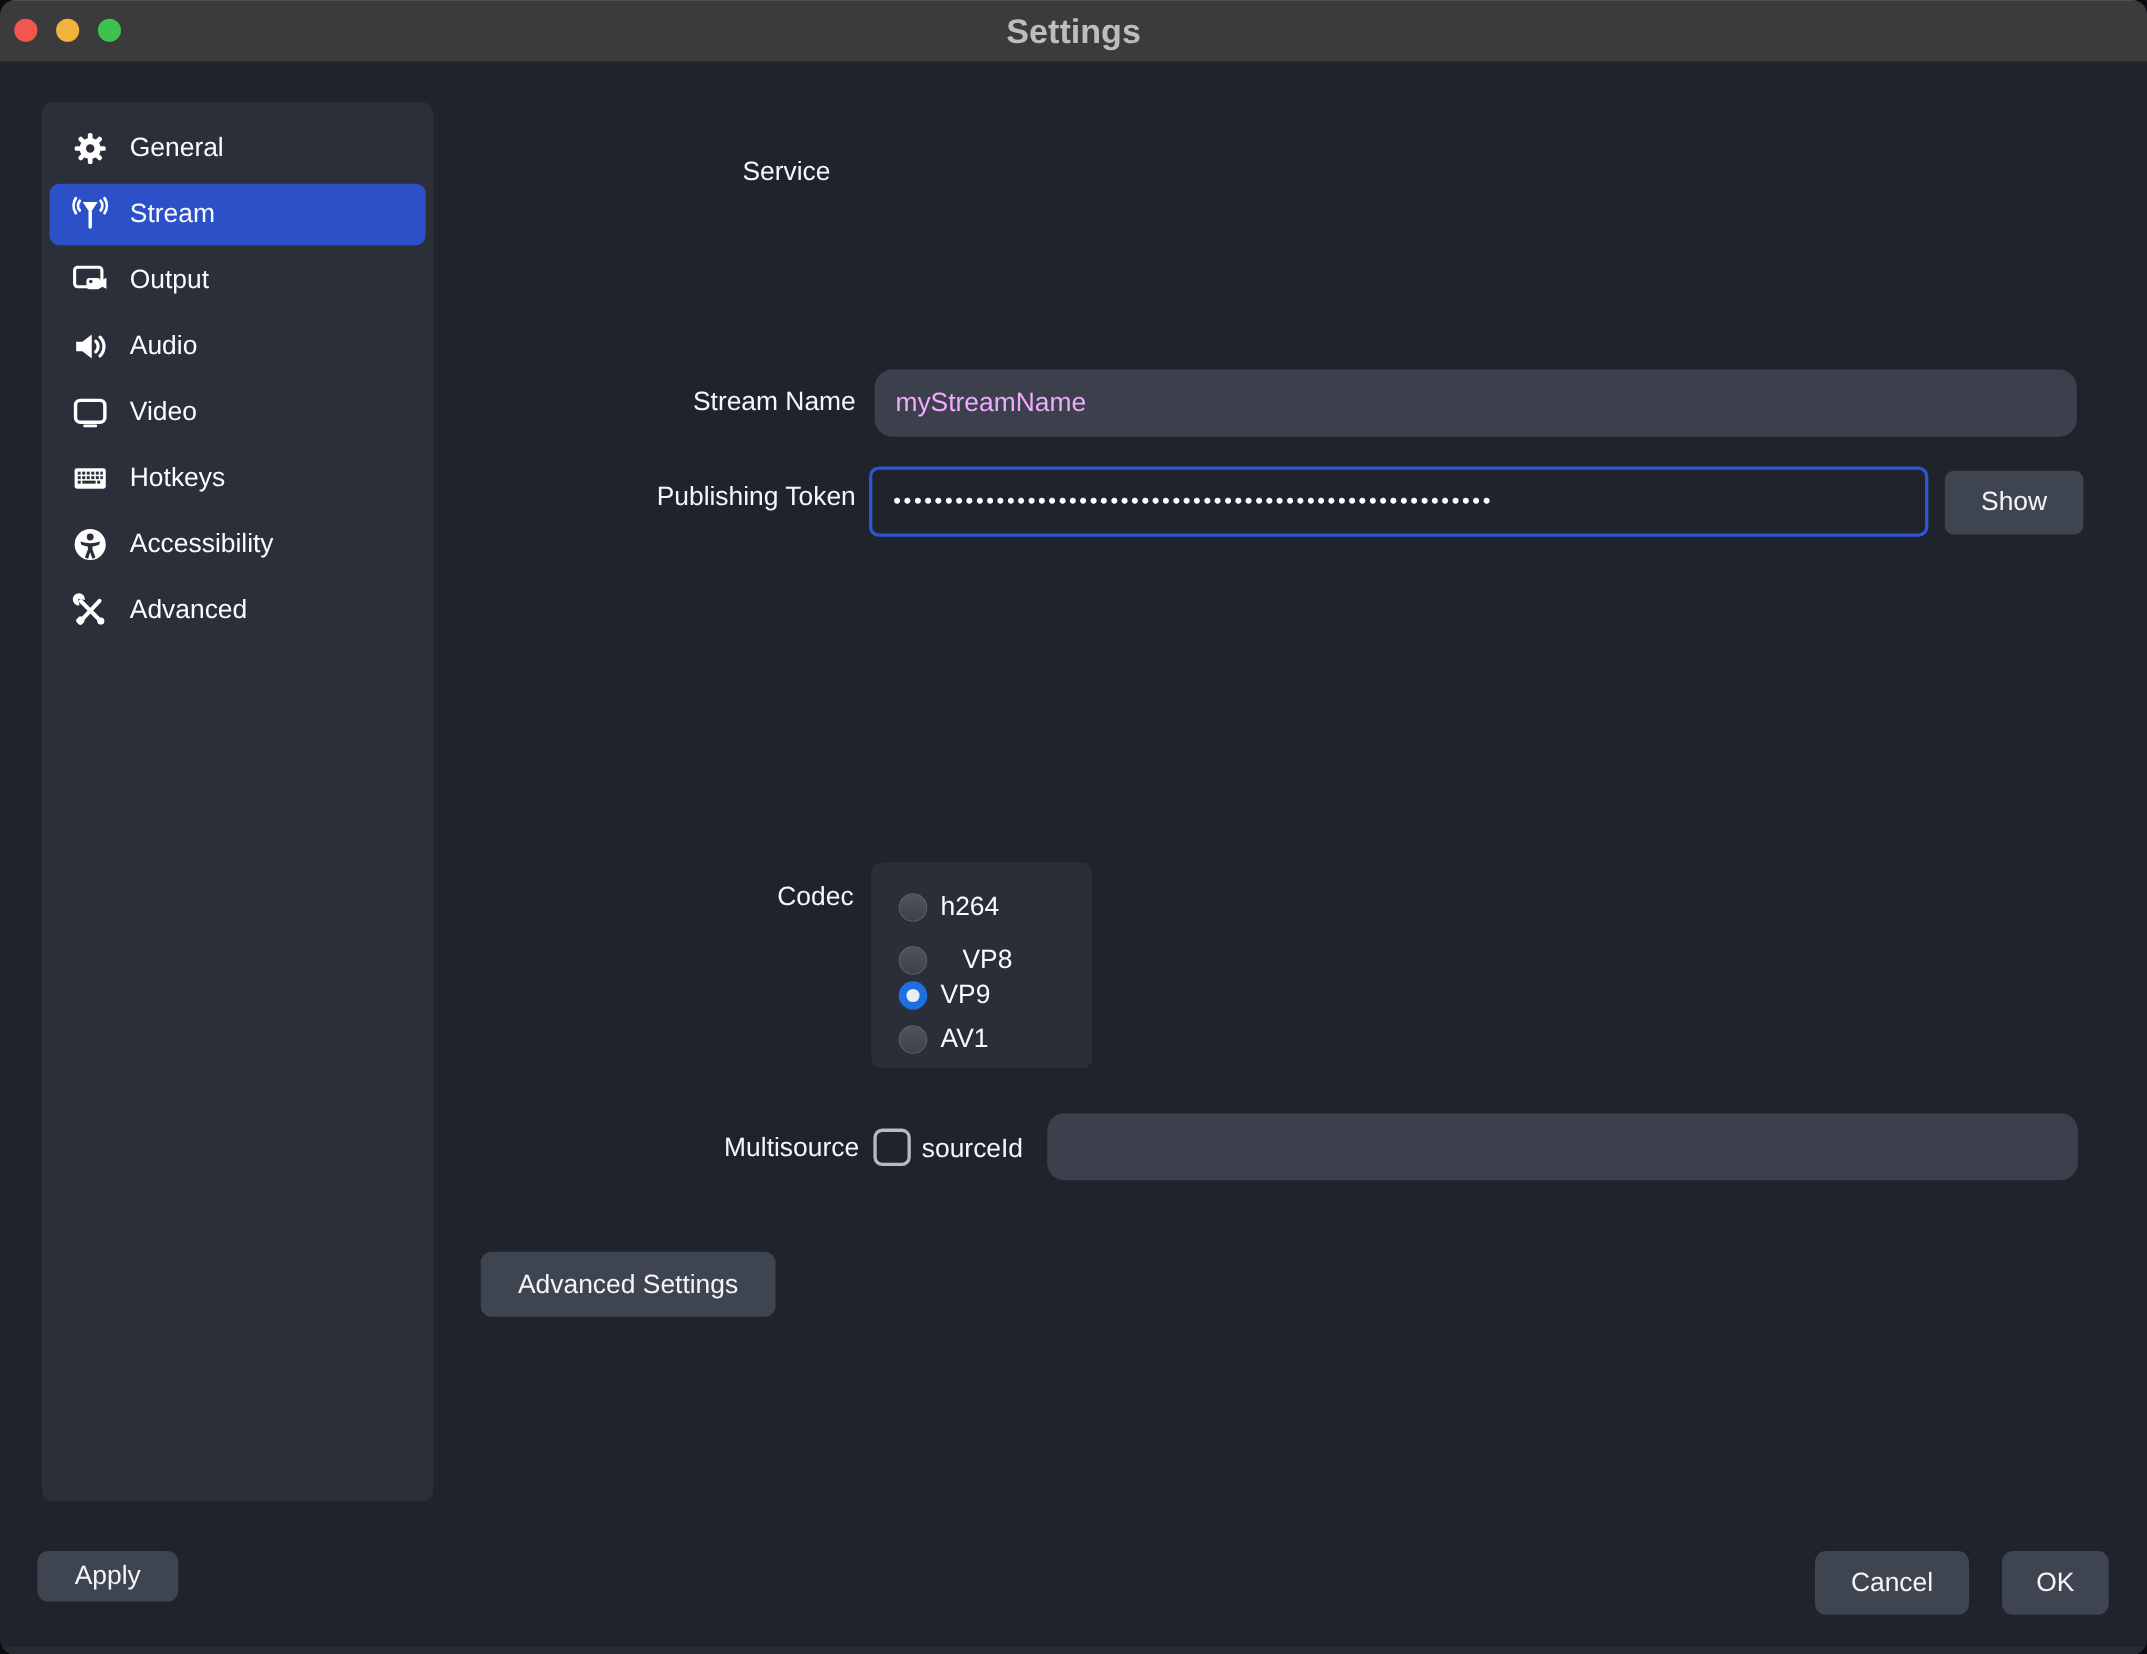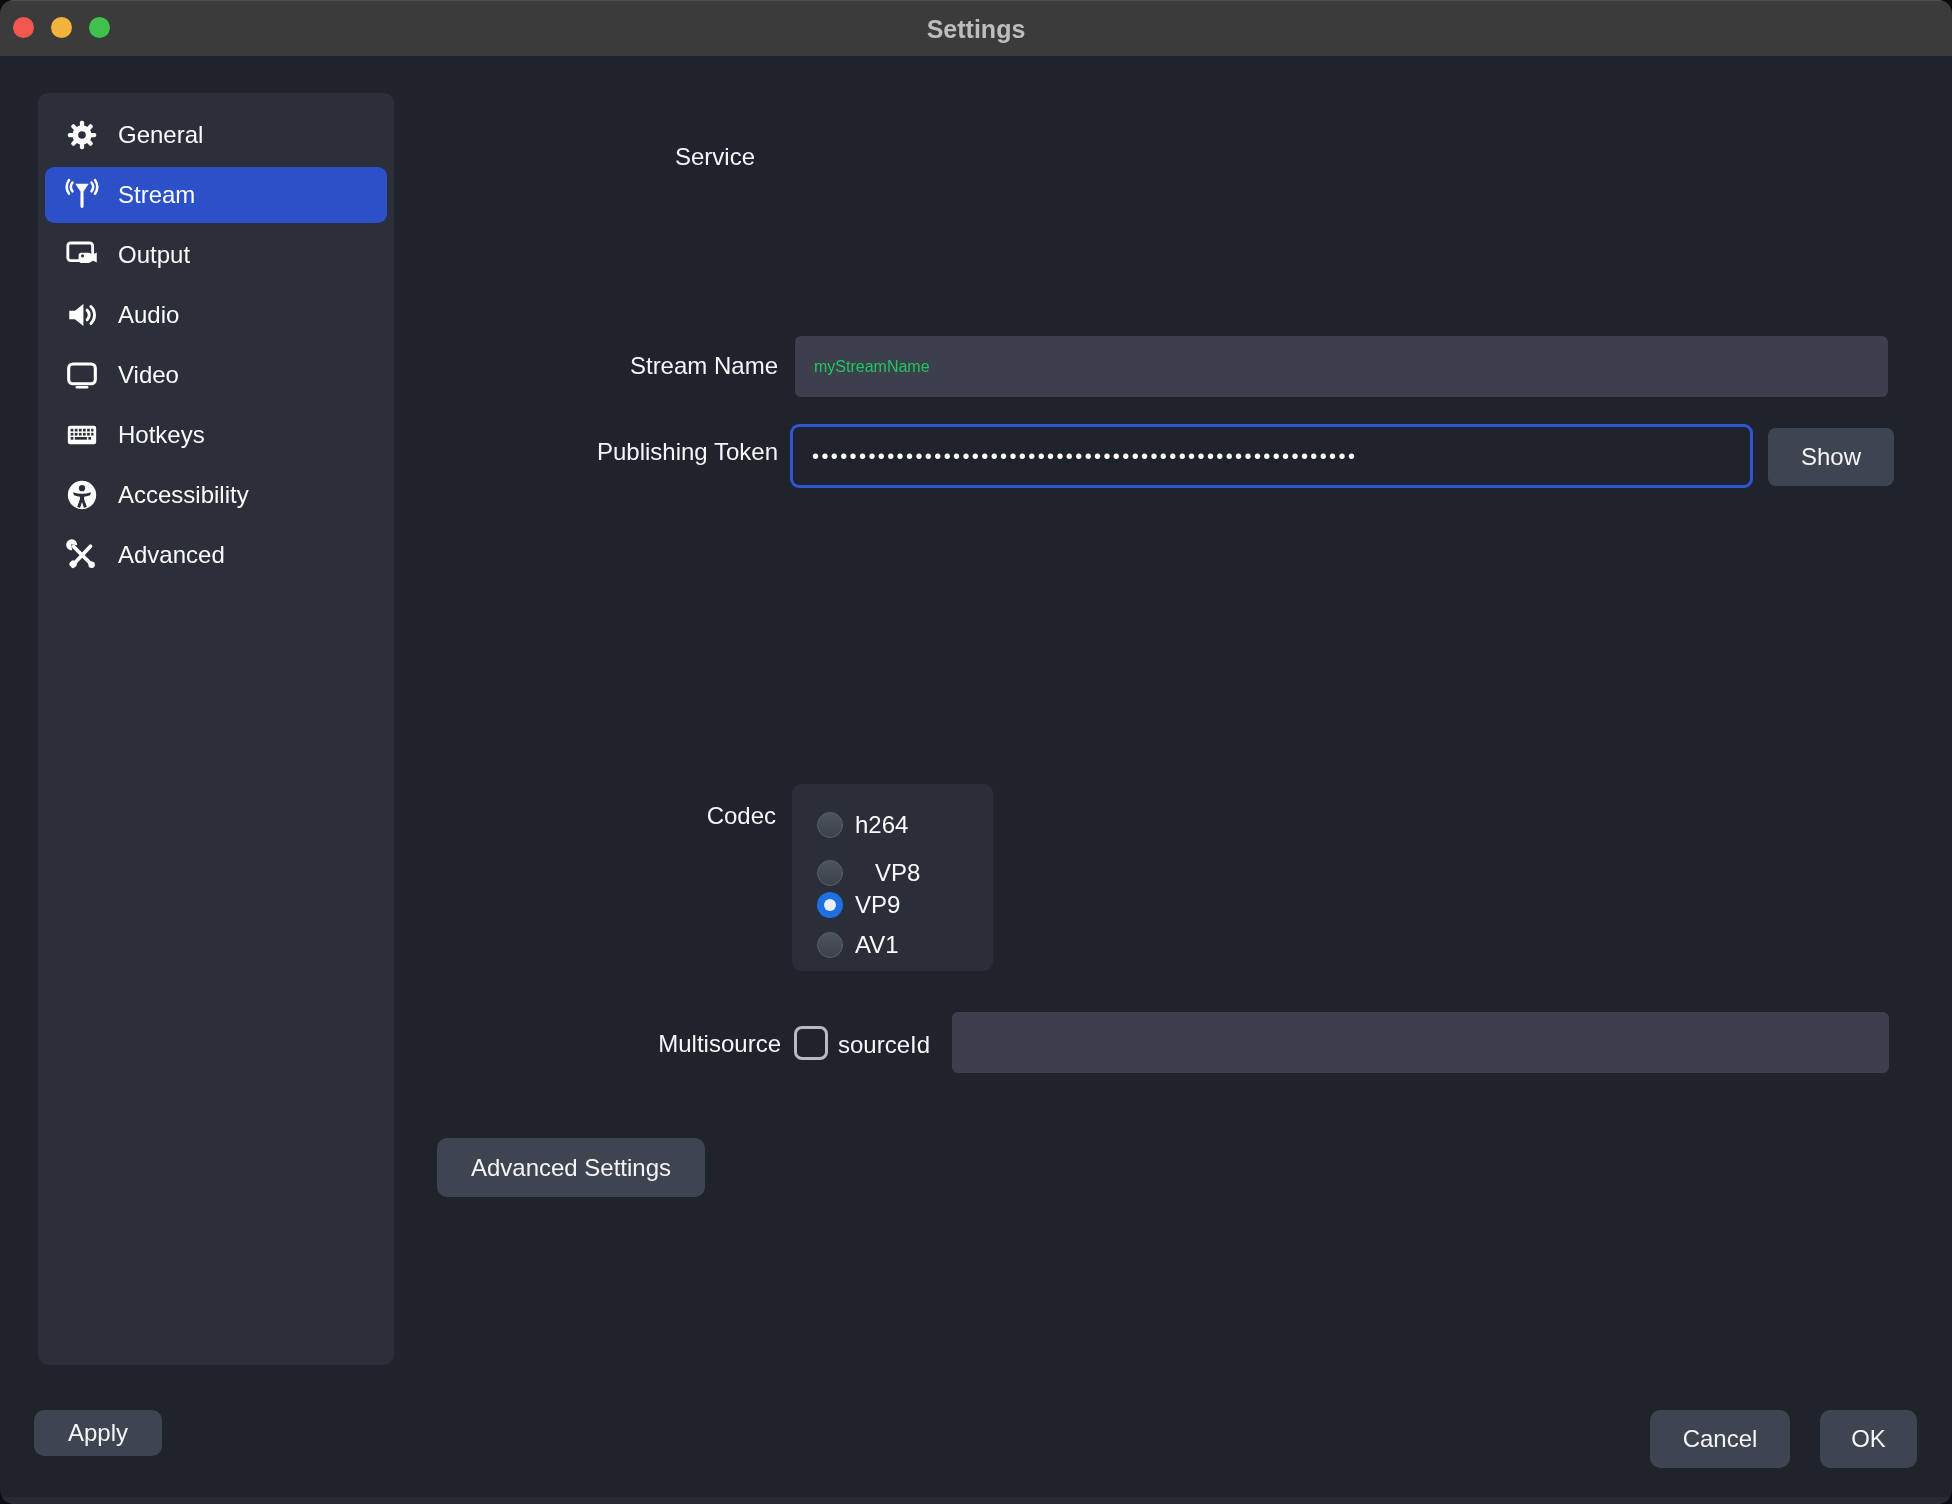--- a/index.html
+++ b/index.html
@@ -4,21 +4,21 @@
 <style>
   html,body{margin:0;padding:0;background:#0b0c10;}
   .window{position:relative;width:1952px;height:1504px;background:var(--window-bg,#1f232c);
     border-radius:14px;overflow:hidden;font-family:"Liberation Sans","DejaVu Sans",sans-serif;color:#f2f3f5;}
   .window::after{content:"";position:absolute;left:0;right:0;bottom:0;height:7px;background:#262a33;}
 
   
   .titlebar{position:absolute;top:0;left:0;right:0;height:56px;background:var(--titlebar,#3b3b3b);
     box-shadow:inset 0 1px 0 rgba(255,255,255,.10);}
   .title{position:absolute;top:0;left:0;right:0;height:56px;line-height:58px;text-align:center;
-    font-weight:700;font-size:25px;color:#bcbdbf;}
+    font-weight:700;font-size:31px;color:#bcbdbf;}
   .traffic{position:absolute;left:13px;top:17px;display:flex;gap:17px;}
   .tl{width:21px;height:21px;border-radius:50%;}
   .tl.red{background:#f2574f}.tl.yellow{background:#f2b33d}.tl.green{background:#3ec24b}
 
   
   .sidebar{position:absolute;left:38px;top:93px;width:356px;height:1272px;background:var(--sidebar-bg,#2b2f3a);
     border-radius:10px;padding-top:14px;box-sizing:border-box;}
   .side-item{height:56px;margin:0 7px;display:flex;align-items:center;border-radius:9px;cursor:default;}
   .side-item + .side-item{height:60px;}
   .side-item.selected{background:var(--accent,#2b50c8);height:56px;margin-top:4px;margin-bottom:2px;}
@@ -36,21 +36,21 @@
     background:var(--panel-bg,#2a2e39);border-radius:9px;}
   .radio-row{position:absolute;display:flex;align-items:center;}
   .radio{width:26px;height:26px;border-radius:50%;box-sizing:border-box;flex:none;
     background:linear-gradient(#4e545e,#3c414b);border:1px solid #5a6069;}
   .radio.on{background:var(--radio-selected,#1e6fe0);border:none;display:flex;align-items:center;justify-content:center;}
   .radio.on .dot{width:12px;height:12px;border-radius:50%;background:#e9eef5;}
   .radio-label{margin-left:12px;font-size:24px;color:#fbfbfd;}
 
   
   .tfield{position:absolute;box-sizing:border-box;background:var(--field-bg,#3b404c);border:none;outline:none;
-    border-radius:6px;color:#22c55e;font-size:16px;font-family:"Liberation Sans","DejaVu Sans",sans-serif;padding:0 19px;}
+    border-radius:16px;color:#f0abfc;font-size:24px;font-family:"Liberation Sans","DejaVu Sans",sans-serif;padding:0 19px;}
   #stream-name-input{left:795px;top:336px;width:1093px;height:61px;}
   #token-input{left:790px;top:424px;width:963px;height:64px;background:#1f232c;
     border:3px solid var(--focus-border,#2f55d6);border-radius:9px;font-size:20px;letter-spacing:2.4px;color:#ffffff;}
   #multisource-input{left:952px;top:1012px;width:937px;height:61px;}
 
   
   .btn{position:absolute;background:var(--button-bg,#3e4450);border:none;border-radius:10px;color:#f4f5f7;
     font-size:24px;font-family:"Liberation Sans","DejaVu Sans",sans-serif;display:flex;align-items:center;justify-content:center;cursor:default;}
   #show-btn{left:1768px;top:428px;width:126px;height:58px;border-radius:8px;}
   #adv-btn{left:437px;top:1138px;width:268px;height:59px;}

